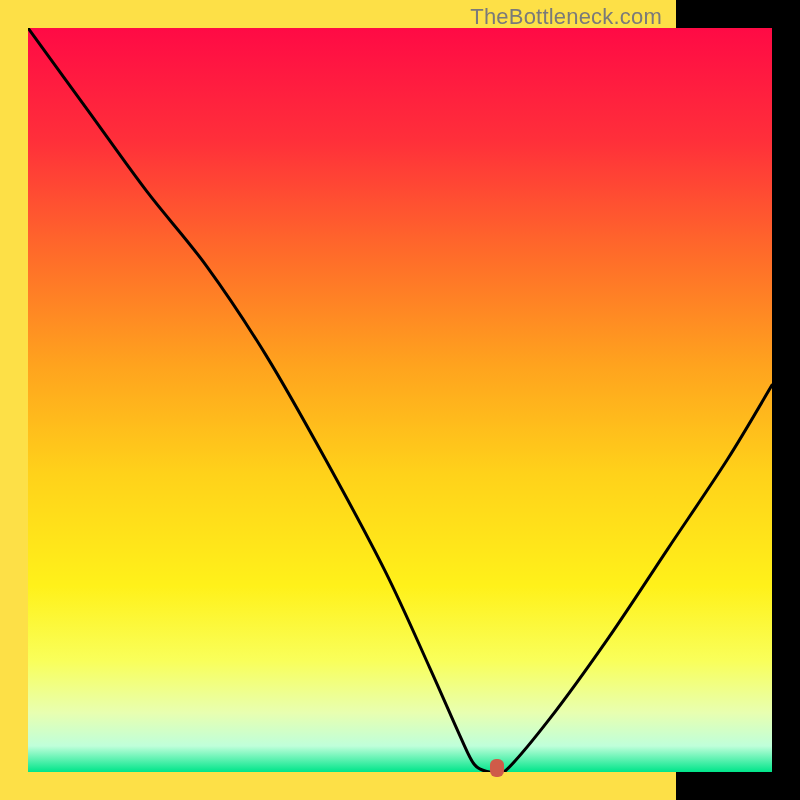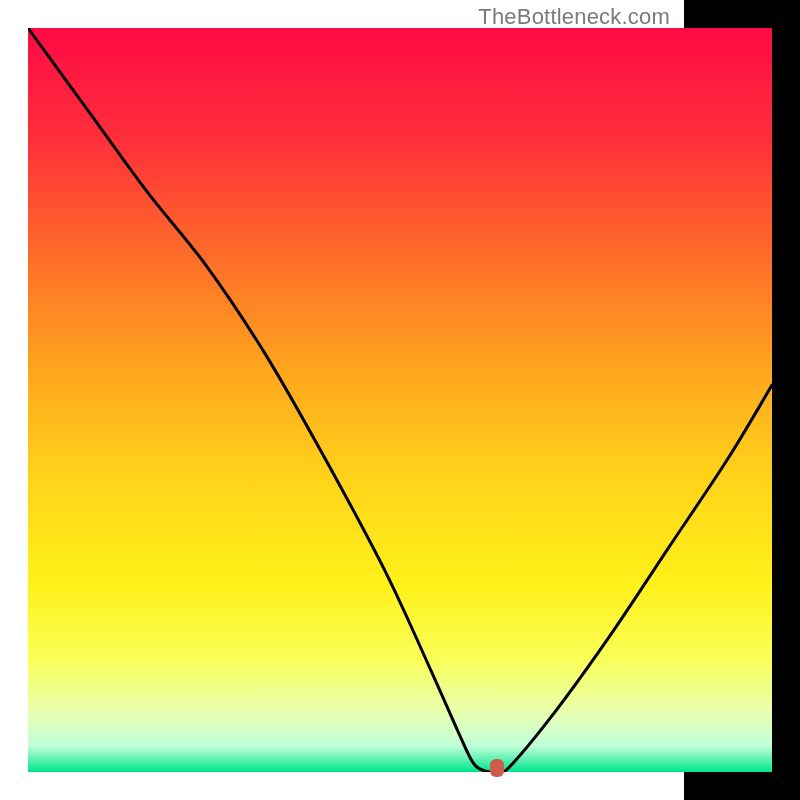--- a/index.html
+++ b/index.html
@@ -7,22 +7,21 @@
     padding: 0;
     width: 800px;
     height: 800px;
     background: #000;
     font-family: Arial, Helvetica, sans-serif;
   }
   .frame {
     position: relative;
     width: 676px;
     height: 800px;
-    background: #ffffff;
-    padding-left: 8px;
+    background: #fde047;
   }
   .watermark {
     position: absolute;
     top: 4px;
     right: 14px;
     color: #7a7a7a;
     font-size: 22px;
     font-weight: 500;
     letter-spacing: 0.2px;
     z-index: 6;

